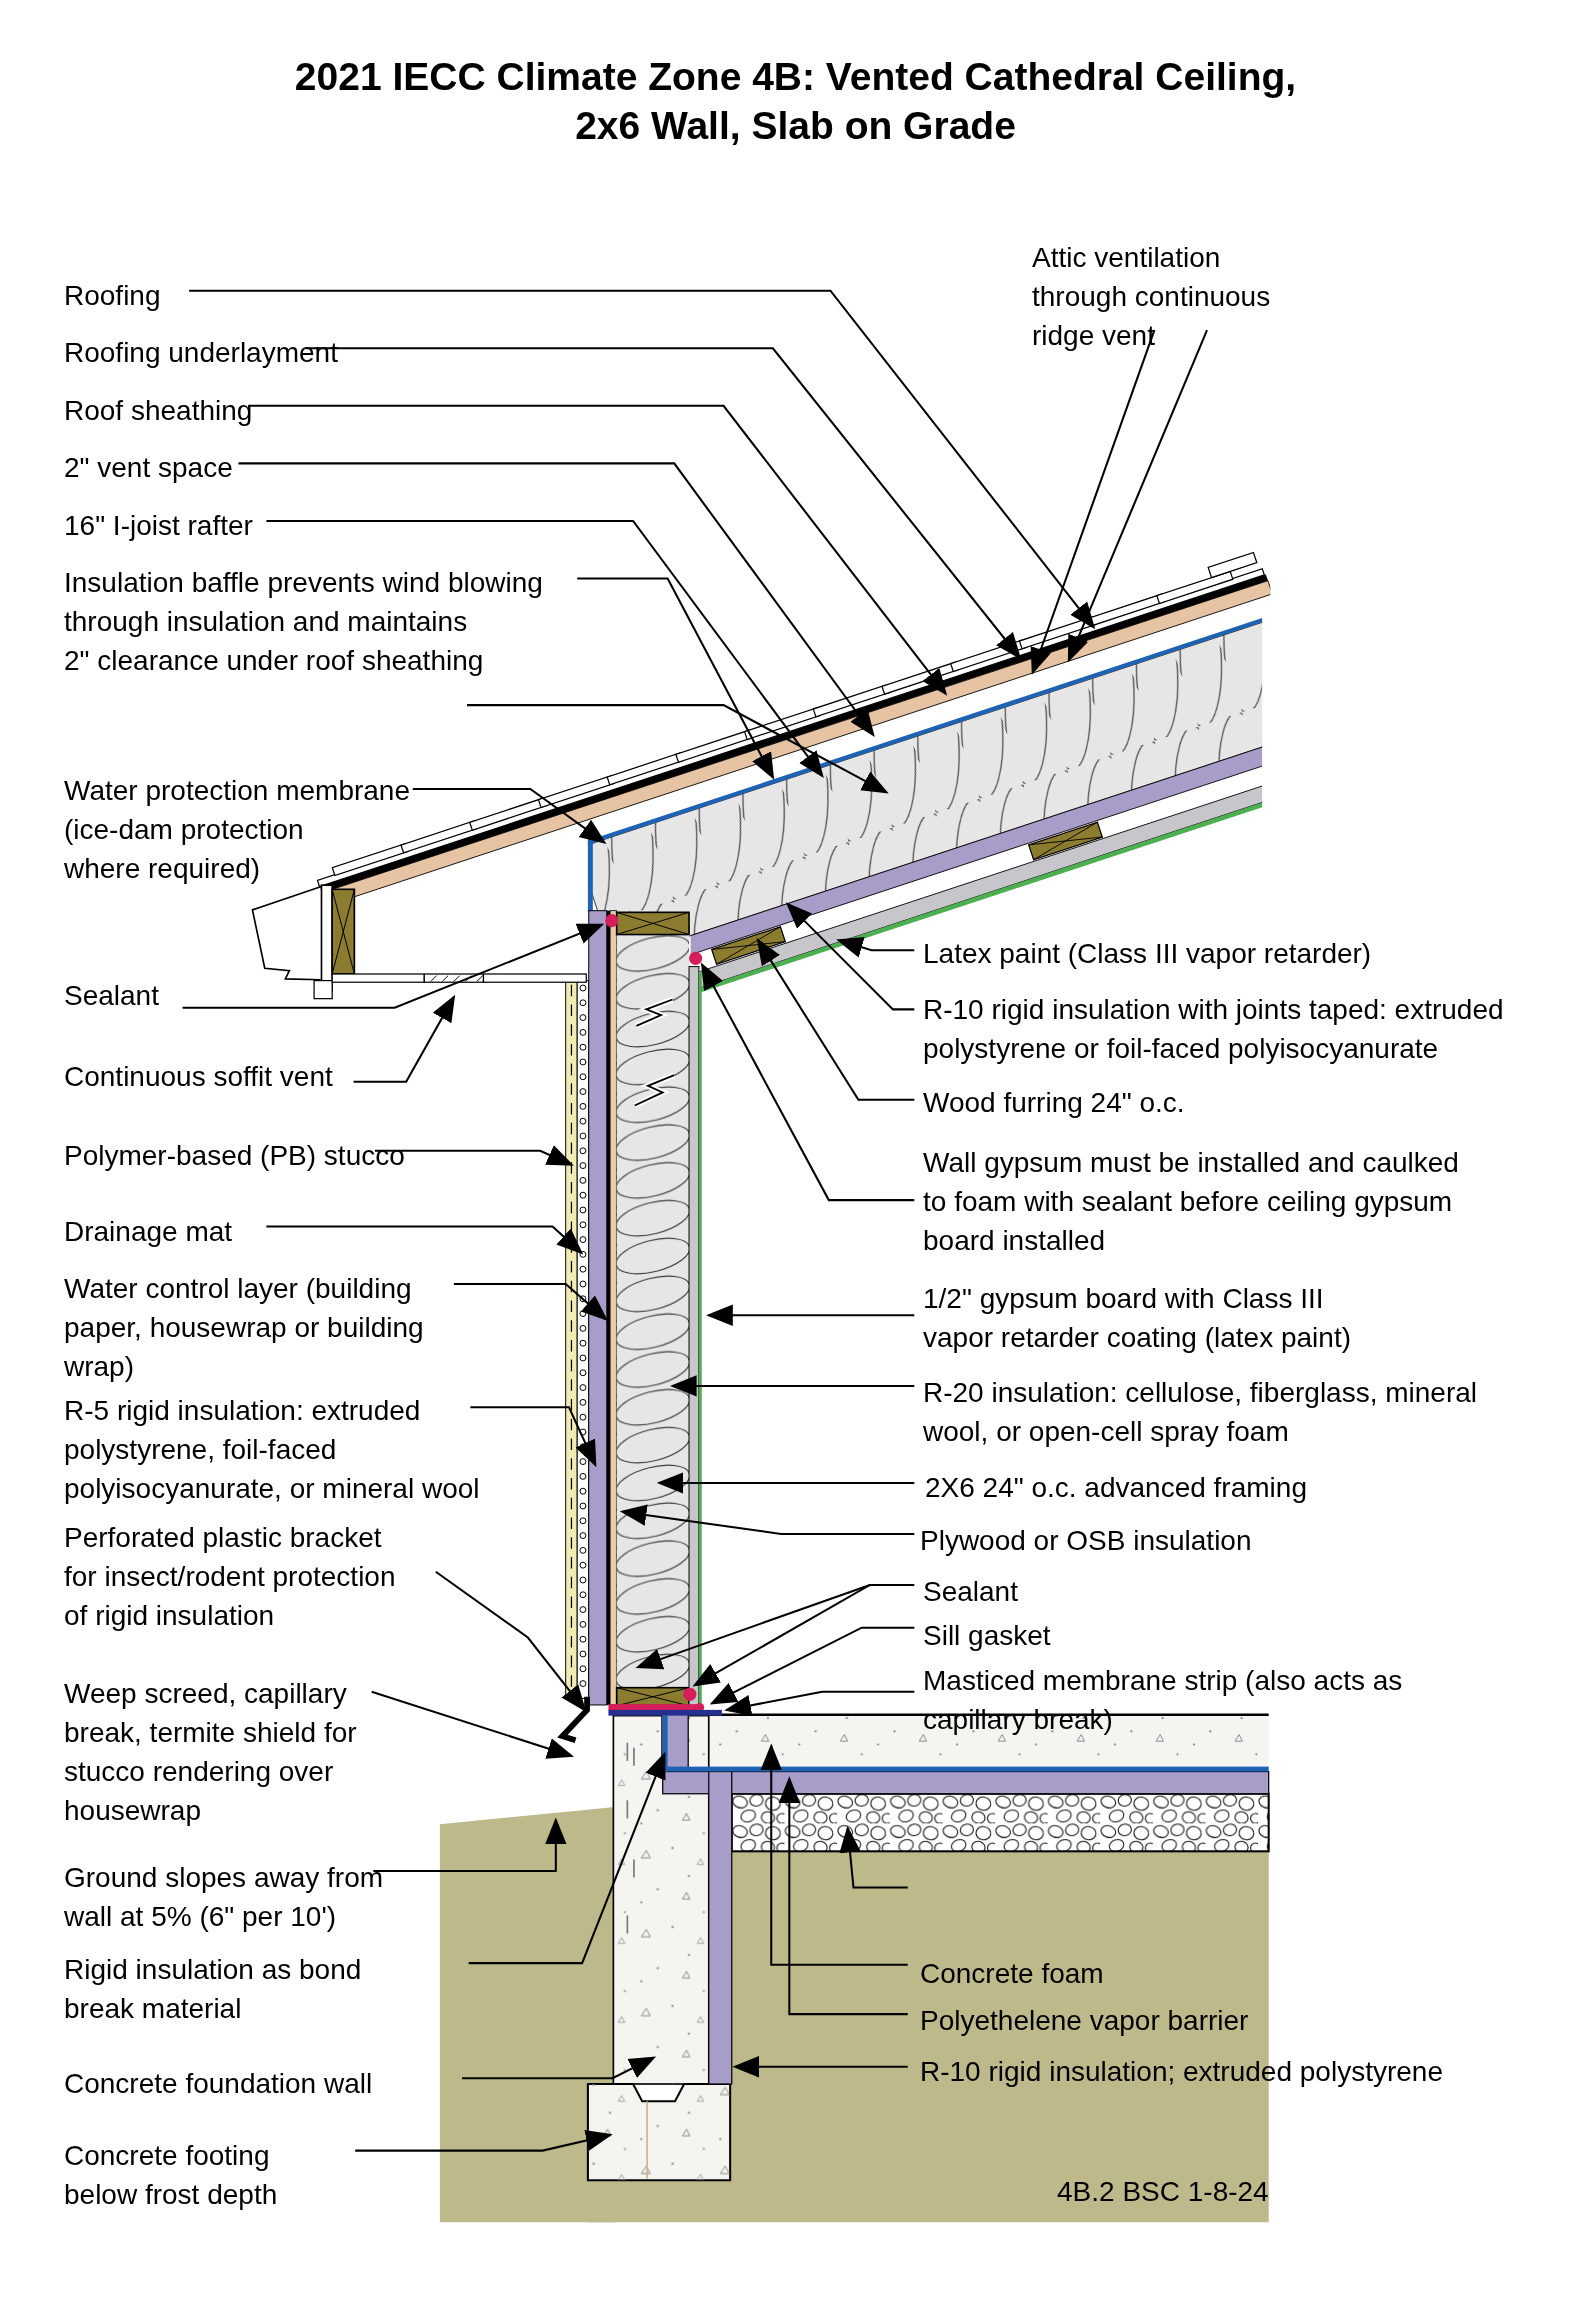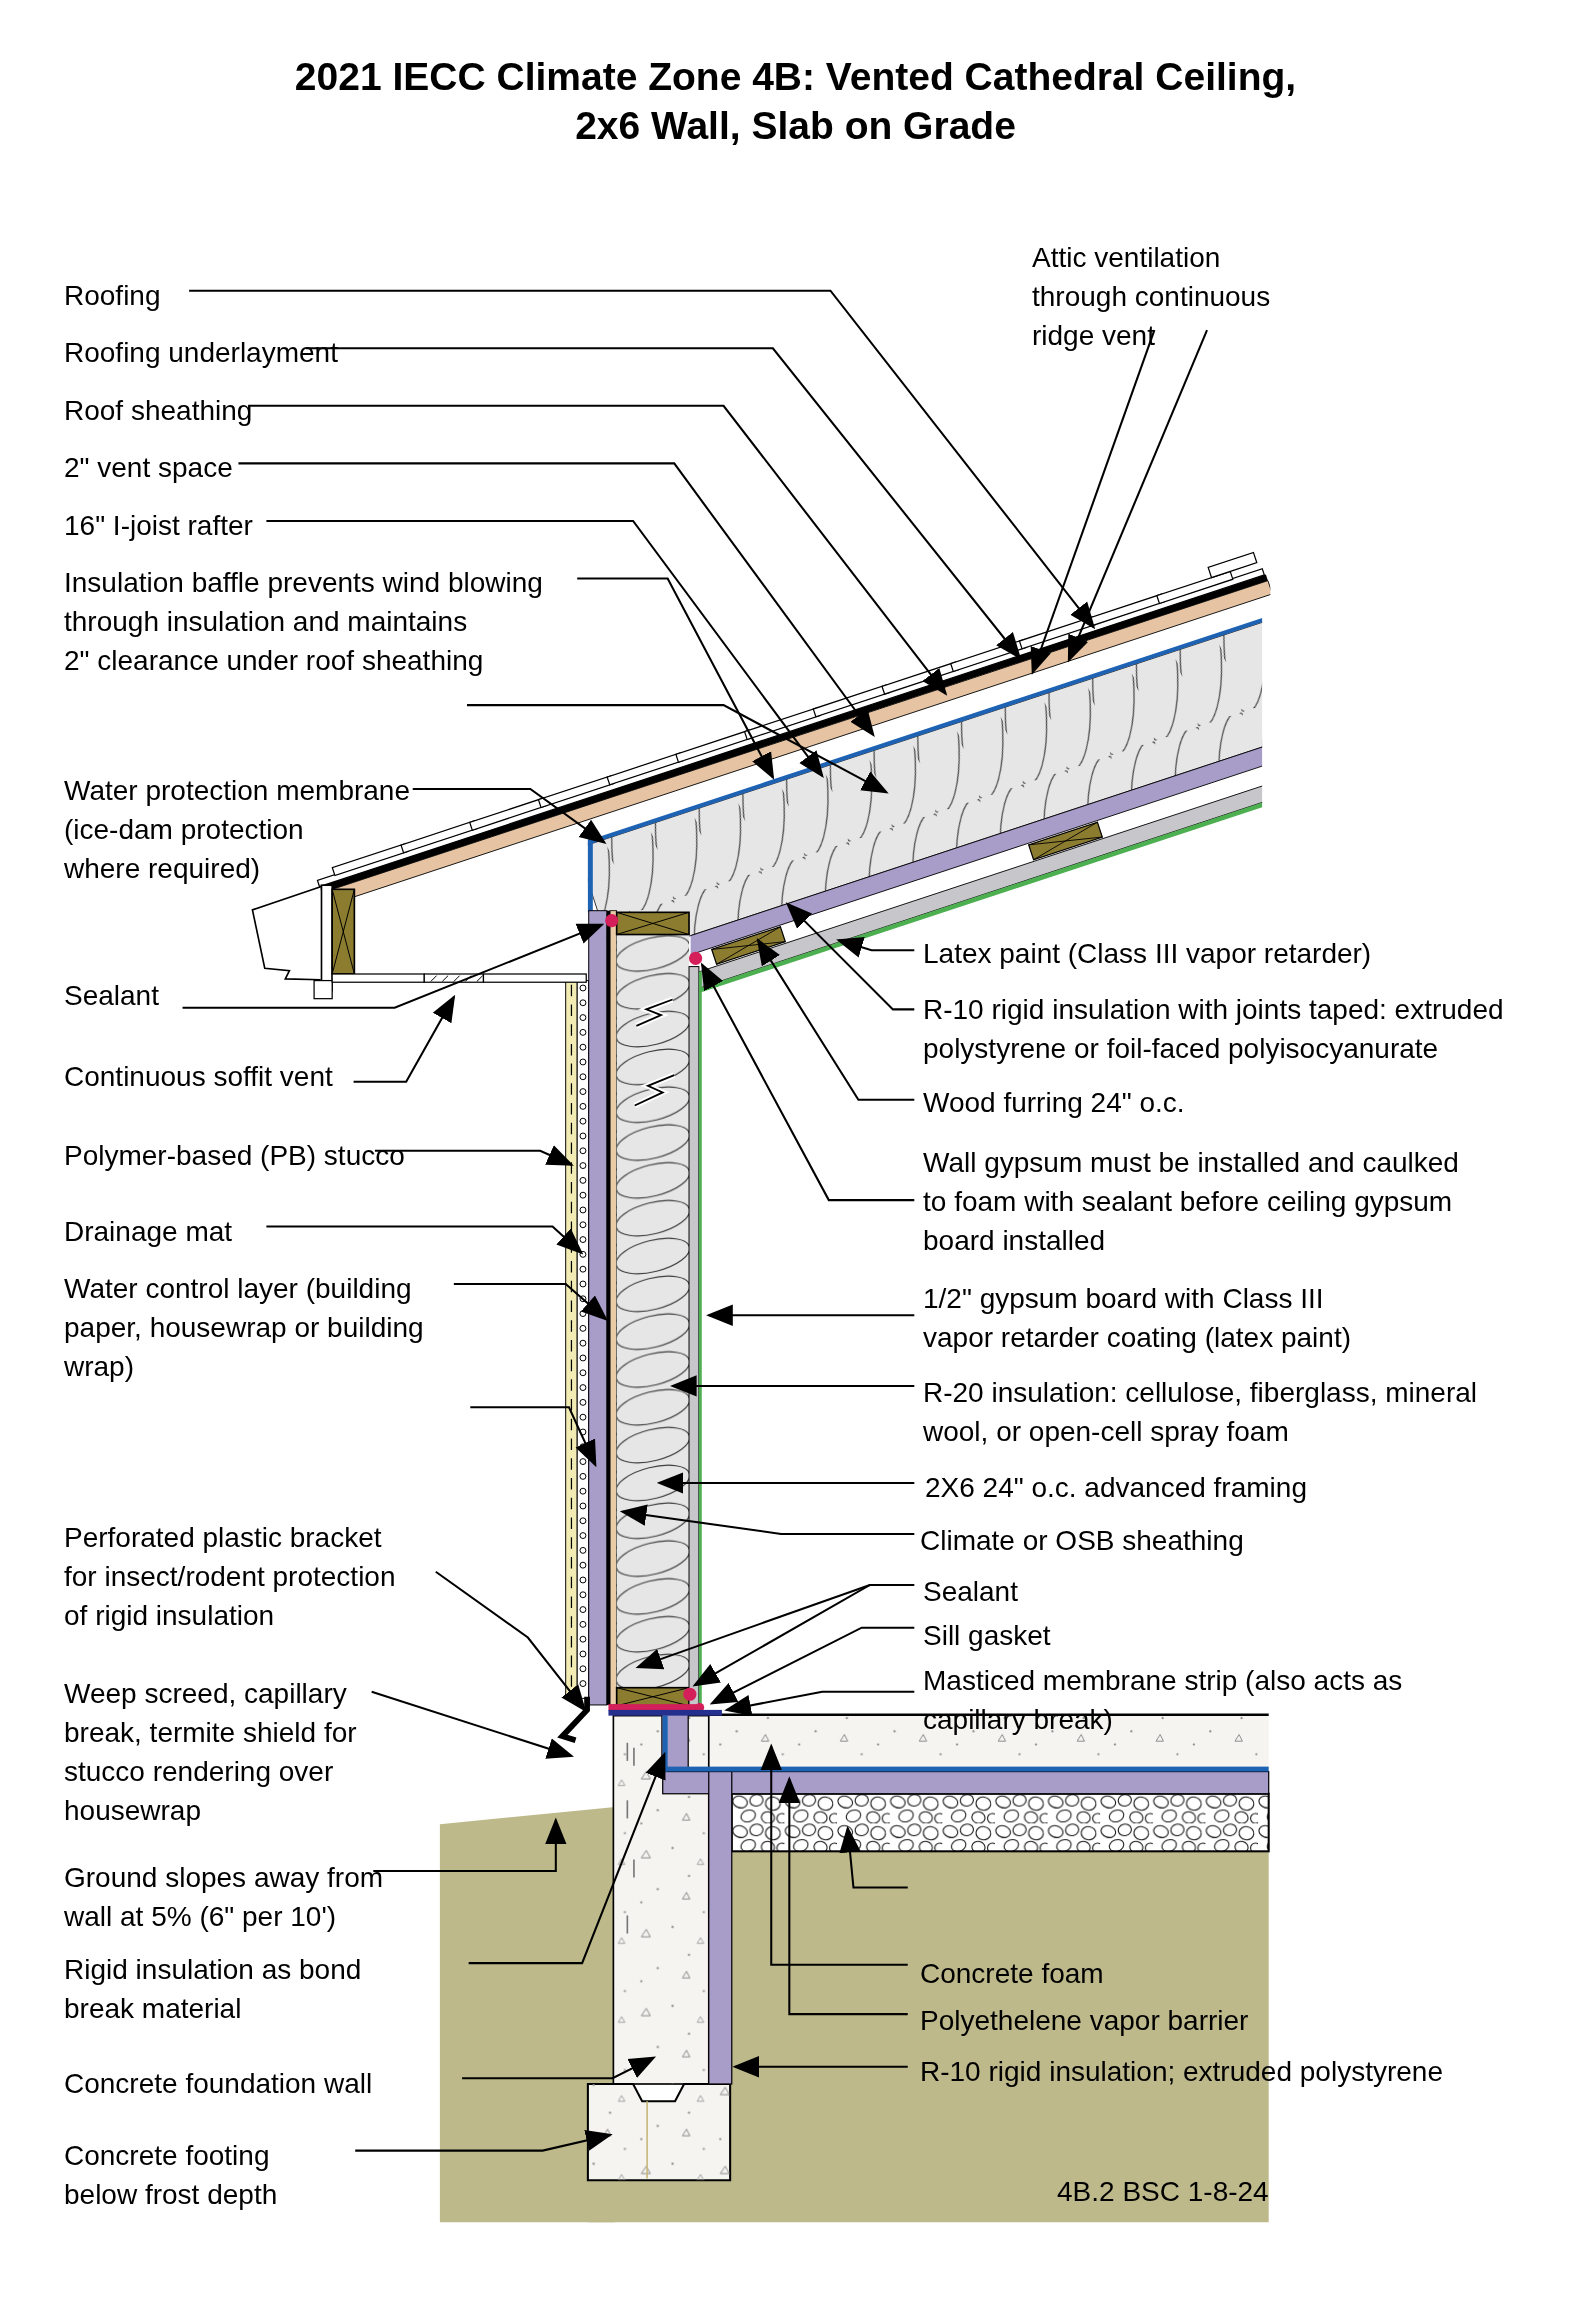--- a/index.html
+++ b/index.html
@@ -320,20 +320,23 @@
 <div class="lbl" style="left:64px;top:747px">Water protection membrane
 (ice-dam protection
 where required)</div>
 <div class="lbl" style="left:64px;top:952px">Sealant</div>
 <div class="lbl" style="left:64px;top:1033px">Continuous soffit vent</div>
 <div class="lbl" style="left:64px;top:1112px">Polymer-based (PB) stucco</div>
 <div class="lbl" style="left:64px;top:1188px">Drainage mat</div>
 <div class="lbl" style="left:64px;top:1245px">Water control layer (building
 paper, housewrap or building
 wrap)</div>
+<div class="lbl" style="left:64px;top:1367px">R-5 rigid insulation: extruded
+polystyrene, foil-faced
+polyisocyanurate, or mineral wool</div>
 <div class="lbl" style="left:64px;top:1494px">Perforated plastic bracket
 for insect/rodent protection
 of rigid insulation</div>
 <div class="lbl" style="left:64px;top:1650px">Weep screed, capillary
 break, termite shield for
 stucco rendering over
 housewrap</div>
 <div class="lbl" style="left:64px;top:1834px">Ground slopes away from
 wall at 5% (6" per 10')</div>
 <div class="lbl" style="left:64px;top:1926px">Rigid insulation as bond
@@ -350,21 +353,21 @@
 polystyrene or foil-faced polyisocyanurate</div>
 <div class="lbl" style="left:923px;top:1059px">Wood furring 24" o.c.</div>
 <div class="lbl" style="left:923px;top:1119px">Wall gypsum must be installed and caulked
 to foam with sealant before ceiling gypsum
 board installed</div>
 <div class="lbl" style="left:923px;top:1255px">1/2" gypsum board with Class III
 vapor retarder coating (latex paint)</div>
 <div class="lbl" style="left:923px;top:1349px">R-20 insulation: cellulose, fiberglass, mineral
 wool, or open-cell spray foam</div>
 <div class="lbl" style="left:925px;top:1444px">2X6 24" o.c. advanced framing</div>
-<div class="lbl" style="left:920px;top:1497px">Climate or OSB sheathing</div>
+<div class="lbl" style="left:920px;top:1497px">Plywood or OSB insulation</div>
 <div class="lbl" style="left:923px;top:1548px">Sealant</div>
 <div class="lbl" style="left:923px;top:1592px">Sill gasket</div>
 <div class="lbl" style="left:923px;top:1637px">Masticed membrane strip (also acts as
 capillary break)</div>
 <div class="lbl" style="left:920px;top:1930px">Concrete foam</div>
 <div class="lbl" style="left:920px;top:1977px">Polyethelene vapor barrier</div>
 <div class="lbl" style="left:920px;top:2028px">R-10 rigid insulation; extruded polystyrene</div>
 
 <div class="footer" style="left:1057px;top:2152px;position:absolute">4B.2 BSC 1-8-24</div>
 

